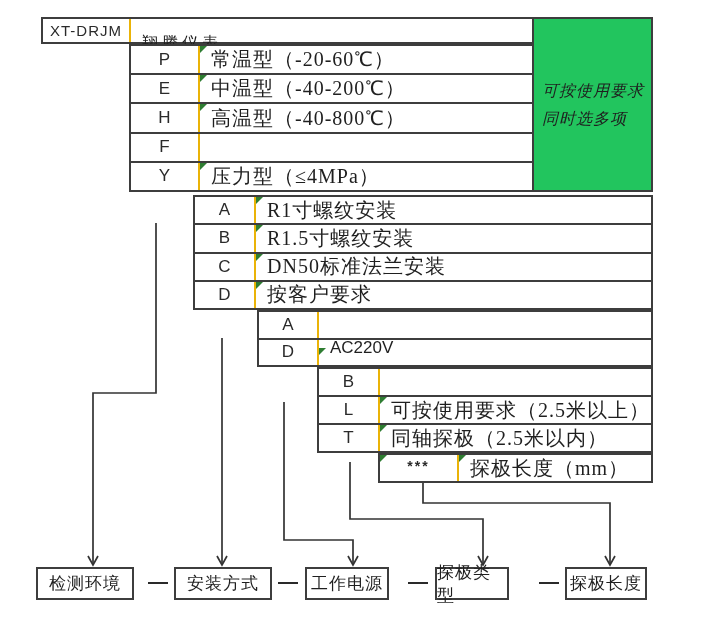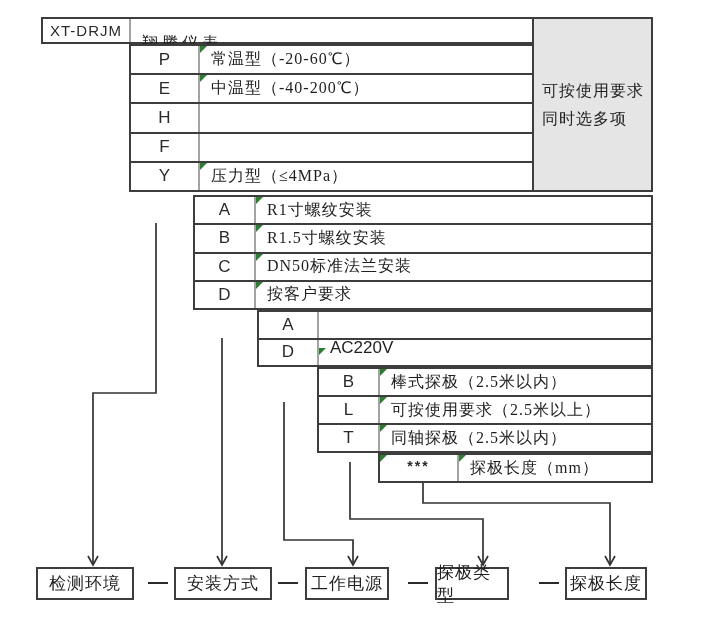--- a/index.html
+++ b/index.html
@@ -9,40 +9,40 @@
   }
   .tbl {
     position:absolute; box-sizing:border-box;
     border:2px solid #3d3d3d; background:#ffffff;
     display:flex; flex-direction:column;
   }
   .row { flex:1; display:flex; box-sizing:border-box; min-height:0; }
   .row + .row { border-top:2px solid #3d3d3d; }
   .cell { box-sizing:border-box; display:flex; align-items:center; min-width:0; }
   .code {
-    justify-content:center; border-right:2px solid #a3a3a3;
+    justify-content:center; border-right:2px solid #eab308;
     font-family:"Liberation Sans", sans-serif; font-size:17px; color:#2a2a2a;
   }
-  .desc { flex:1; padding-left:11px; position:relative; font-size:16px; letter-spacing:1px; }
+  .desc { flex:1; padding-left:11px; position:relative; font-size:20px; letter-spacing:1px; }
   .desc.sans { font-family:"Liberation Sans", sans-serif; font-size:17px; letter-spacing:0;margin-top:36px; }
   .marked::before {
     content:""; position:absolute; top:0; left:0; width:0; height:0;
     border-top:7px solid #2e7d32; border-right:7px solid transparent;
   }
   .stars {
     font-family:"Liberation Sans", sans-serif; font-size:14px; font-weight:bold;
     letter-spacing:2px; padding-bottom:5px;
   }
   .modelcell { font-size:15px; letter-spacing:1px; }
   .brandcell { font-size:16px; letter-spacing:4px;margin-top:24px; }
   .note {
-    position:absolute; box-sizing:border-box; background:#e5e5e5;
+    position:absolute; box-sizing:border-box; background:#22c55e;
     border:2px solid #3d3d3d; border-left:none;
     display:flex; flex-direction:column; justify-content:center;
-    padding-left:8px; font-size:16px; line-height:1.75; letter-spacing:1px;
+    padding-left:8px; font-size:16px; line-height:1.75; letter-spacing:1px;font-style:italic;
   }
   .lbox {
     position:absolute; top:567px; height:33px; box-sizing:border-box;
     border:2px solid #3d3d3d; background:#fff;
     display:flex; align-items:center; justify-content:center;
     font-size:17px; letter-spacing:1px;
   }
   .dash {
     position:absolute; top:570px; width:22px; height:26px; text-align:center;
     font-family:"Liberation Sans", sans-serif; font-weight:bold; font-size:20px; color:#2a2a2a;
@@ -85,20 +85,21 @@
     <div class="row">
       <div class="cell code" style="width:69px">P</div>
       <div class="cell desc marked">常温型（-20-60℃）</div>
     </div>
     <div class="row">
       <div class="cell code" style="width:69px">E</div>
       <div class="cell desc marked">中温型（-40-200℃）</div>
     </div>
     <div class="row">
       <div class="cell code" style="width:69px">H</div>
+      <div class="cell desc marked">高温型（-40-800℃）</div>
     </div>
     <div class="row">
       <div class="cell code" style="width:69px">F</div>
     </div>
     <div class="row">
       <div class="cell code" style="width:69px">Y</div>
       <div class="cell desc marked">压力型（≤4MPa）</div>
     </div>
   </div>
 
@@ -128,21 +129,20 @@
     </div>
     <div class="row">
       <div class="cell code" style="width:60px">D</div>
       <div class="cell desc sans marked">DC24V</div>
     </div>
   </div>
 
   <div class="tbl" style="left:317px; top:367px; width:336px; height:86px;">
     <div class="row">
       <div class="cell code" style="width:61px">B</div>
-      <div class="cell desc marked">棒式探极（2.5米以内）</div>
     </div>
     <div class="row">
       <div class="cell code" style="width:61px">L</div>
       <div class="cell desc marked">可按使用要求（2.5米以上）</div>
     </div>
     <div class="row">
       <div class="cell code" style="width:61px">T</div>
       <div class="cell desc marked">同轴探极（2.5米以内）</div>
     </div>
   </div>

